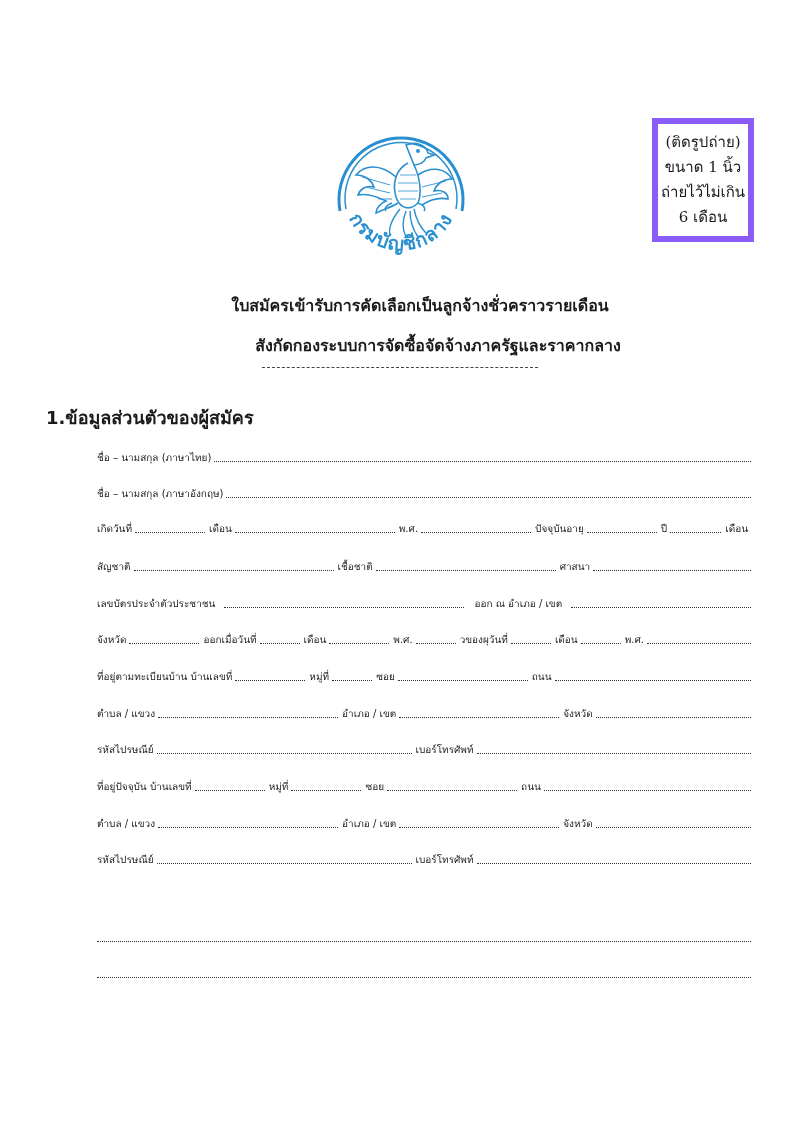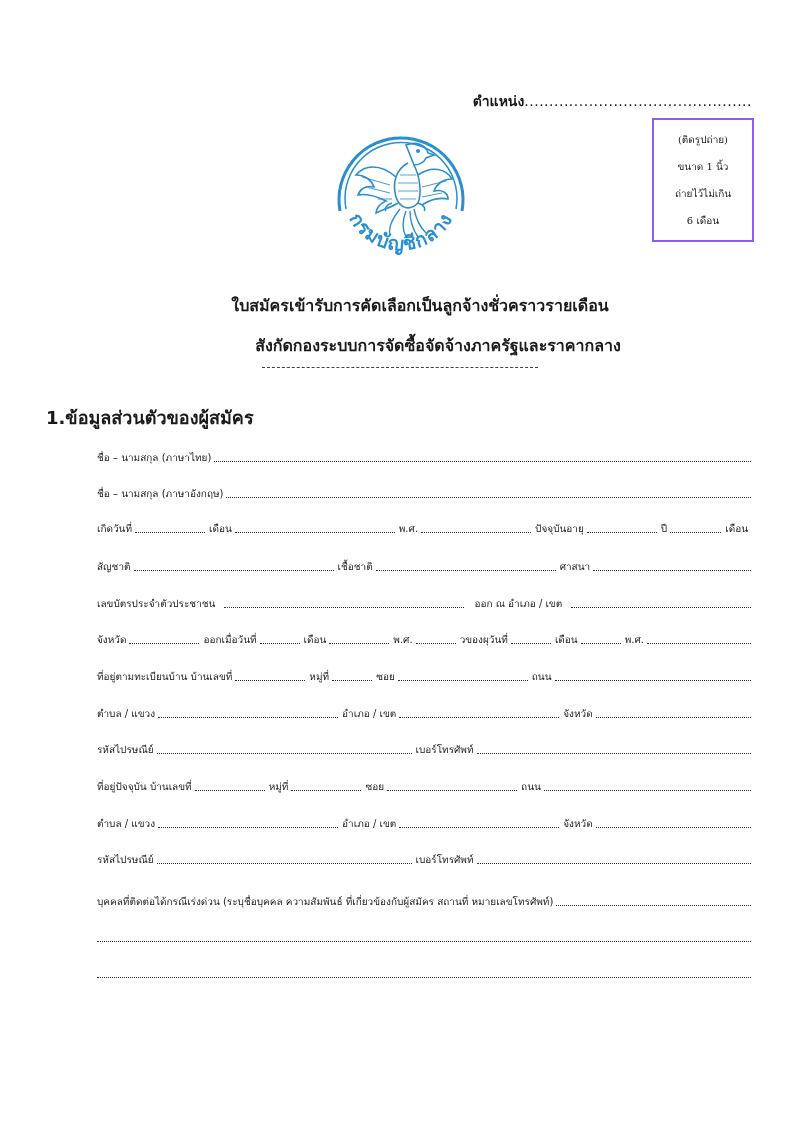--- a/index.html
+++ b/index.html
@@ -3,21 +3,21 @@
 <meta charset="utf-8">
 <style>
   * { box-sizing: border-box; margin: 0; padding: 0; }
   html, body { width: 800px; height: 1132px; background: #ffffff; overflow: hidden; }
   body { position: relative; font-family: "DejaVu Sans", "Liberation Sans", sans-serif; color: #1a1a1a; }
   .page { position: absolute; left: 0; top: 0; width: 800px; height: 1132px; background: #fff; }
 
   .position-line { position: absolute; top: 90px; right: 48px; font-size: 14px; font-weight: bold; white-space: nowrap; }
   .position-line .dots { font-weight: normal; letter-spacing: 0.5px; }
 
-  .photo-box { position: absolute; left: 652px; top: 118px; width: 102px; height: 124px; border: 2px solid #8b5cf6; display: flex; flex-direction: column; align-items: center; justify-content: space-around; padding: 6px 2px; font-family: "DejaVu Serif", "Liberation Serif", serif; font-size: 10px; }
+  .photo-box { position: absolute; left: 652px; top: 118px; width: 102px; height: 124px; border: 6px solid #8b5cf6; display: flex; flex-direction: column; align-items: center; justify-content: space-around; padding: 6px 2px; font-family: "DejaVu Serif", "Liberation Serif", serif; font-size: 15px; }
   .photo-box span { display: block; line-height: 1; }
 
   .logo { position: absolute; left: 330px; top: 125px; width: 142px; height: 138px; }
 
   .title { position: absolute; left: 0; width: 800px; text-align: center; font-size: 16px; font-weight: bold; white-space: nowrap; margin-left: 20px; }
   .title.t1 { top: 293px; }
   .title.t2 { top: 333px; padding-left: 36px; }
   .divider { position: absolute; top: 367px; left: 262px; width: 276px; border-top: 1px dashed #444; }
 
   .section-head { position: absolute; top: 403px; left: 46px; font-size: 18px; font-weight: bold; }
@@ -36,23 +36,20 @@
   .row .fill.w9 { flex: 0 0 180px; }
   .row .fill.w10 { flex: 0 0 240px; }
   .row.full .fill { margin-right: 0; }
   .row.blank { left: 97px; }
 </style>
 </head>
 <body>
 
 <div class="page">
 
-  <div class="position-line">
-    <span>ตำแหน่ง</span><span class="dots">..............................................</span>
-  </div>
 
   <div class="photo-box">
     <span>(ติดรูปถ่าย)</span>
     <span>ขนาด 1 นิ้ว</span>
     <span>ถ่ายไว้ไม่เกิน</span>
     <span>6 เดือน</span>
   </div>
 
   <div class="logo">
     <svg width="142" height="138" viewBox="0 0 142 138">
@@ -193,24 +190,20 @@
     <span class="fill"></span>
   </div>
 
   <div class="row" style="top:848px;">
     <span class="lbl">รหัสไปรษณีย์</span>
     <span class="fill" style="flex:0 0 255px"></span>
     <span class="lbl">เบอร์โทรศัพท์</span>
     <span class="fill"></span>
   </div>
 
-  <div class="row" style="top:890px;">
-    <span class="lbl">บุคคลที่ติดต่อได้กรณีเร่งด่วน (ระบุชื่อบุคคล ความสัมพันธ์ ที่เกี่ยวข้องกับผู้สมัคร สถานที่ หมายเลขโทรศัพท์)</span>
-    <span class="fill"></span>
-  </div>
 
   <div class="row blank full" style="top:926px;">
     <span class="fill"></span>
   </div>
   <div class="row blank full" style="top:962px;">
     <span class="fill"></span>
   </div>
 
 </div>
 

